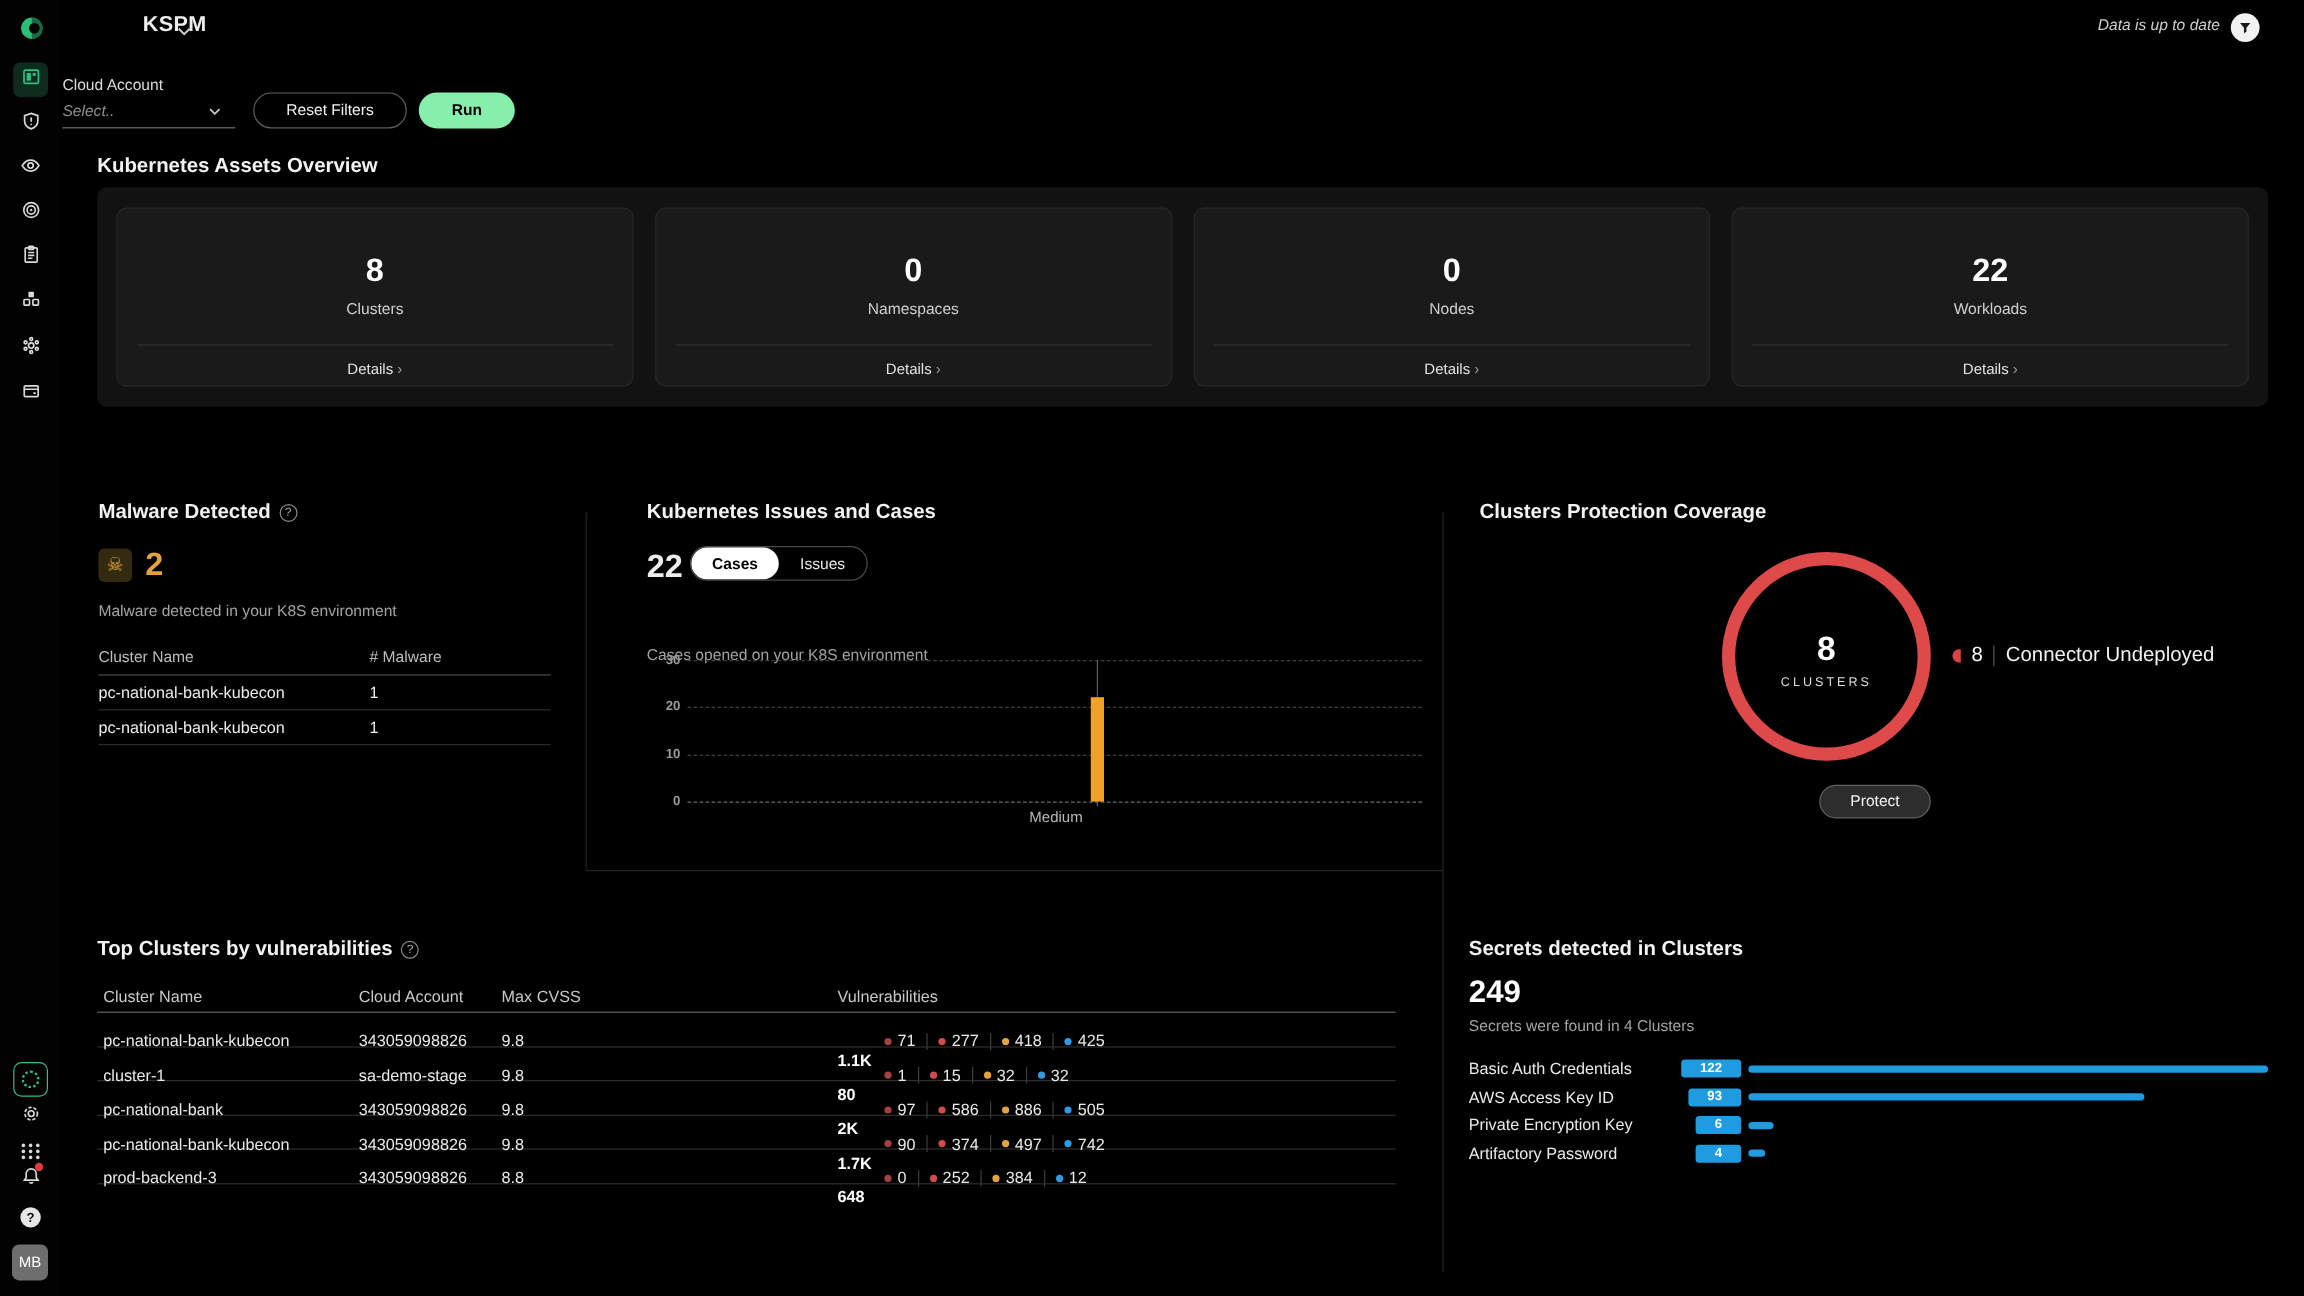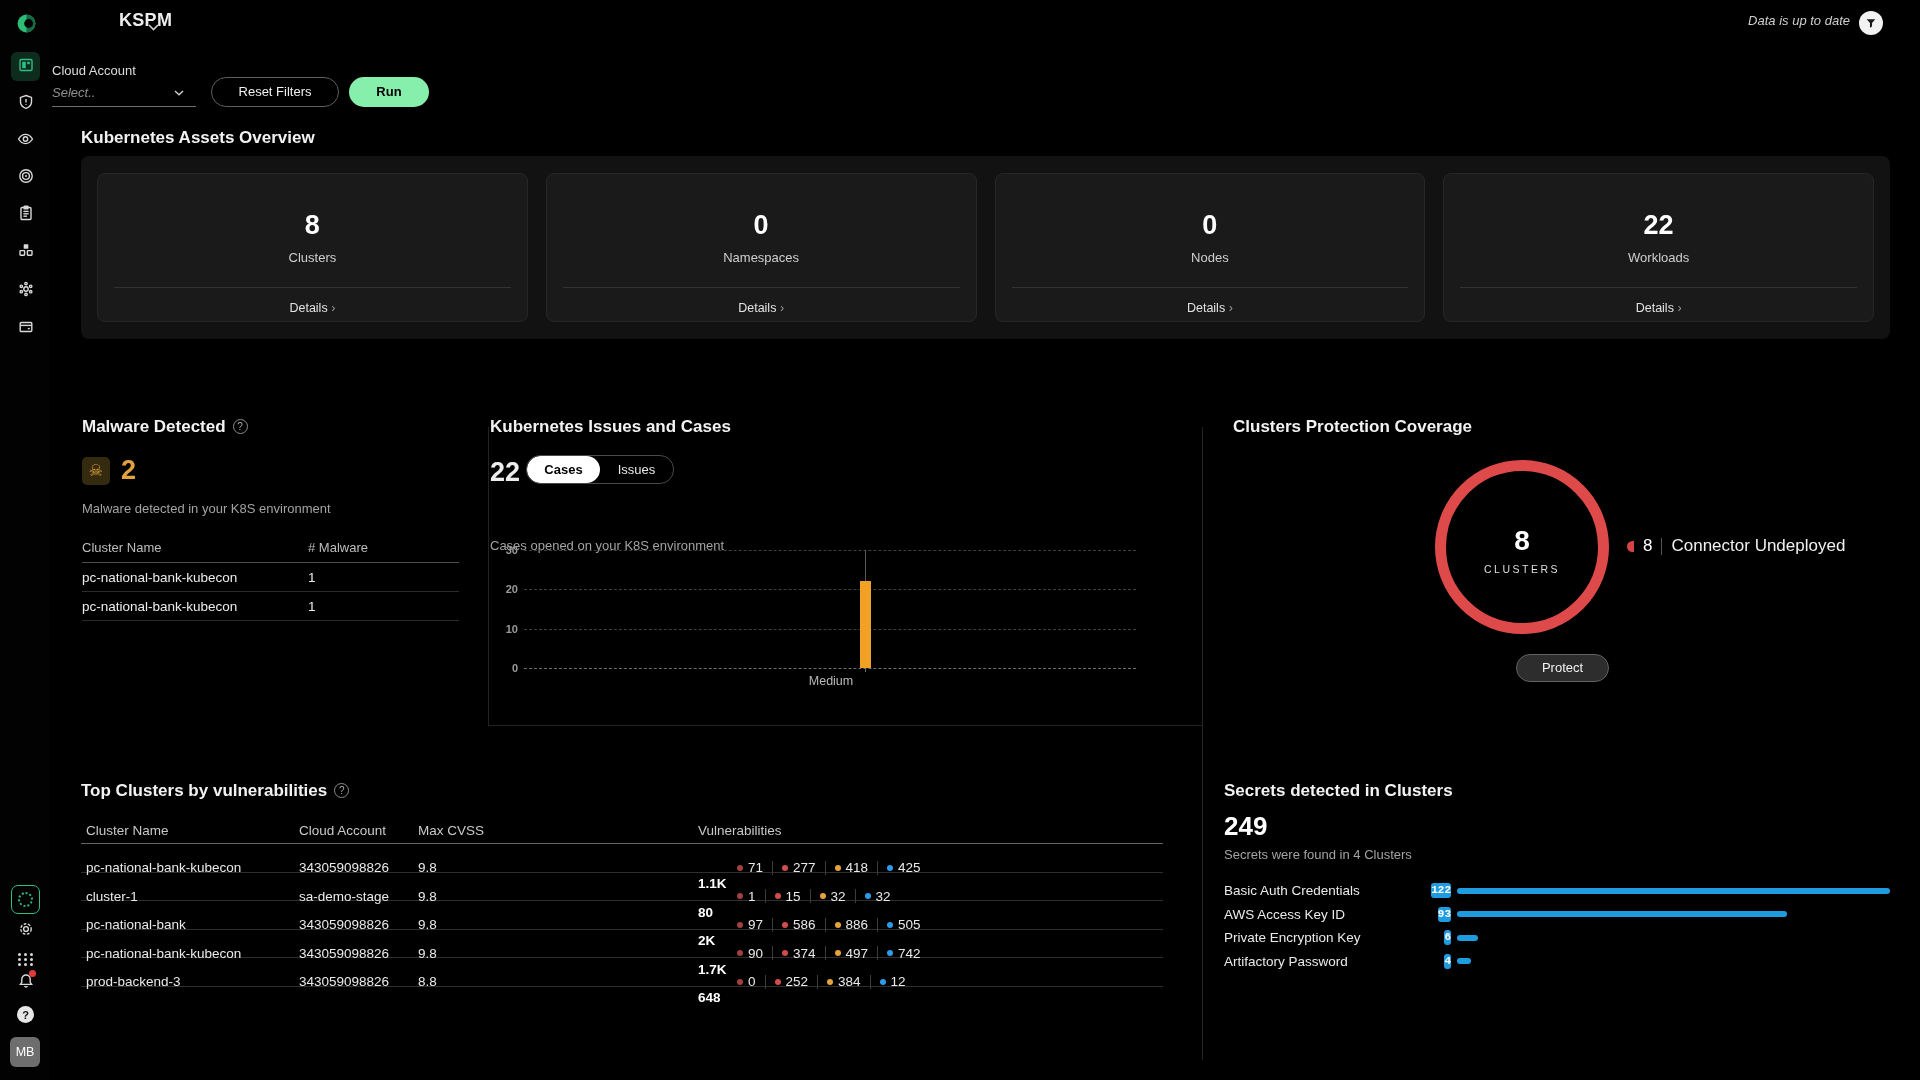--- a/index.html
+++ b/index.html
@@ -57,21 +57,21 @@
   .sec-malware { position:absolute; left:82px; top:417px; width:377px; }
   .mal-count-row { position:absolute; top:38px; display:flex; align-items:center; gap:11px; }
   .skull-badge { width:28px; height:28px; background:#332a10; border-radius:5px; display:flex; align-items:center; justify-content:center; font-size:16px; color:#e2a33c; }
   .mal-count { font-size:27px; font-weight:700; color:#e2a33c; }
   .sec-malware .caption { position:absolute; top:84px; }
   .mal-table { position:absolute; top:116px; width:377px; }
   .m-row { display:grid; grid-template-columns:226px 1fr; height:29px; align-items:center; font-size:13.5px; color:#ececec; border-bottom:1px solid #2b2b2b; }
   .m-row.head { color:#bdbdbd; font-size:13px; height:30px; border-bottom:1px solid #4d4d4d; }
 
   
-  .sec-issues { position:absolute; left:490px; top:417px; width:666px; }
+  .sec-issues { position:absolute; left:539px; top:417px; width:666px; }
   .ic-count { position:absolute; top:40px; left:0; font-size:27px; font-weight:700; }
   .toggle { position:absolute; top:38px; left:36px; display:flex; border:1px solid #4a4a4a; border-radius:14px; overflow:hidden; }
   .toggle .tab { width:73px; height:27px; font-size:13px; display:flex; align-items:center; justify-content:center; cursor:pointer; color:#e8e8e8; }
   .toggle .tab.active { background:#fff; color:#000; font-weight:700; border-radius:14px; }
   .sec-issues .caption { position:absolute; top:84px;margin-top:37px; }
   .plot { position:absolute; left:34px; top:133px; width:612px; height:118px; }
   .gline { position:absolute; left:0; width:100%; border-top:1px dashed #3f3f3f; }
   .gline.base { border-top:1px dashed #6e6e6e; }
   .gline .ylab { position:absolute; left:-26px; top:-7px; width:20px; text-align:right; font-size:11px; color:#9a9a9a;font-weight:bold; }
   .bar { position:absolute; width:11px; background:#f1a226; }
@@ -103,21 +103,21 @@
   .vsep { width:1px; height:14px; background:#3c3c3c; }
 
   
   .sec-secrets { position:absolute; left:1224px; top:781px; width:668px; }
   .s-count { position:absolute; top:30px; font-size:26px; font-weight:700; color:#fff; }
   .sec-secrets .caption { position:absolute; top:66px; }
   .s-rows { position:absolute; top:98px; width:668px; }
   .s-row { display:flex; align-items:center; height:23.5px; }
   .s-label { width:195px; font-size:13.5px; color:#eaeaea; }
   .s-badge-col { width:32px; display:flex; justify-content:flex-end; }
-  .s-badge { background:#1f9be0; border-radius:3px; color:#fff; font-size:11px; font-weight:700; padding:2px 0; line-height:1;font-family:Liberation Mono, monospace; }
+  .s-badge { background:#1f9be0; border-radius:3px; color:#fff; font-size:11px; font-weight:700; padding:2px 16px; line-height:1; }
   .s-bar { margin-left:6px; height:6px; border-radius:3px; background:#1f9be0; }
 </style>
 </head>
 <body>
 
 <div class="app">
 
   <div class="sidebar">
     <div class="logo">
       <svg width="21" height="21" viewBox="0 0 20 20">

